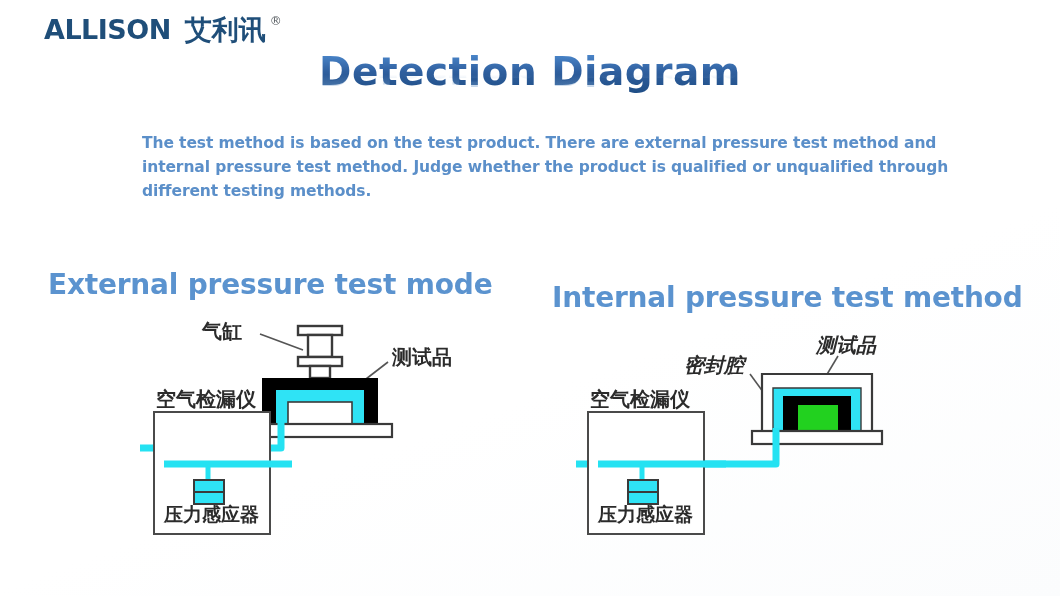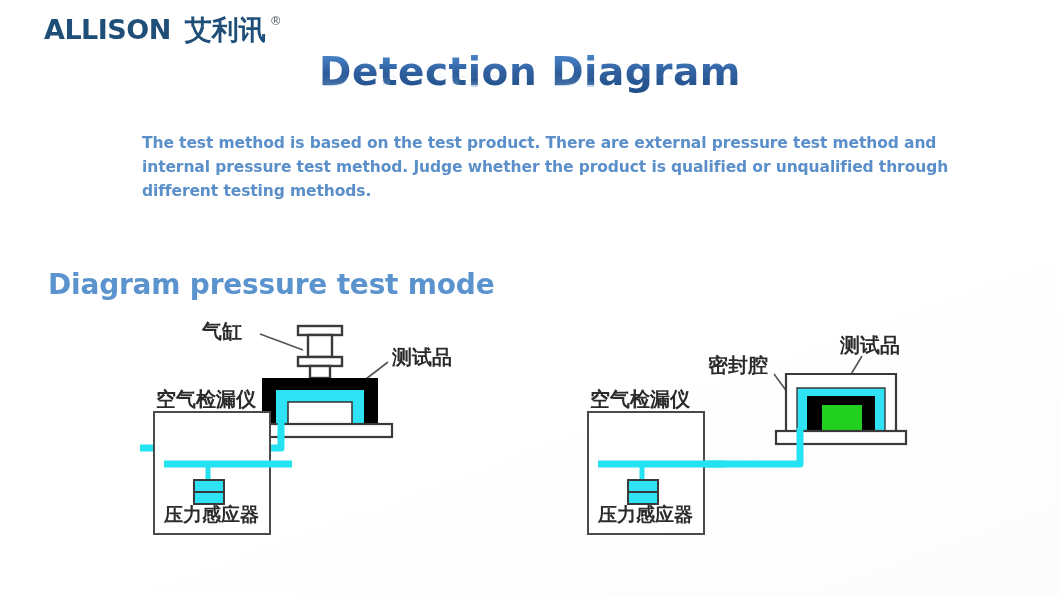--- a/index.html
+++ b/index.html
@@ -120,21 +120,21 @@
     text-shadow: 0 1px 0 rgba(255,255,255,0.7);
   }
   .sec-head.left { left: 48px; top: 268px; }
   .sec-head.right { left: 552px; top: 281px; }
 
   
   .figure {
     position: absolute;
   }
   .figure.left { left: 140px; top: 312px; }
-  .figure.right { left: 600px; top: 328px; }
+  .figure.right { left: 576px; top: 328px; font-style: italic; }
 
   .cn-label {
     font-family: "DejaVu Sans", sans-serif;
     font-weight: bold;
     fill: #2b2b2b;
   }
 </style>
 </head>
 <body>
 
@@ -148,21 +148,22 @@
 
   <div class="title-wrap">
     <div class="title-reflect-holder">
       <div class="title">Detection Diagram</div>
       <div class="title-reflection">Detection Diagram</div>
     </div>
   </div>
 
   <div class="body-text">The test method is based on the test product. There are external pressure test method and internal pressure test method. Judge whether the product is qualified or unqualified through different testing methods.</div>
 
-  <div class="sec-head left">Diagram pressure test mode</div>
+  <div class="sec-head left">External pressure test mode</div>
+  <div class="sec-head right">Internal pressure test method</div>
 
   <div class="figure left">
     <svg width="340" height="220" viewBox="0 0 340 220">
 
       <line x1="120" y1="22" x2="163" y2="38" stroke="#555" stroke-width="1.6"></line>
 
       <line x1="248" y1="50" x2="226" y2="67" stroke="#555" stroke-width="1.6"></line>
 
       <rect x="158" y="14" width="44" height="9" fill="#ffffff" stroke="#3a3a3a" stroke-width="2.4"></rect>
 

